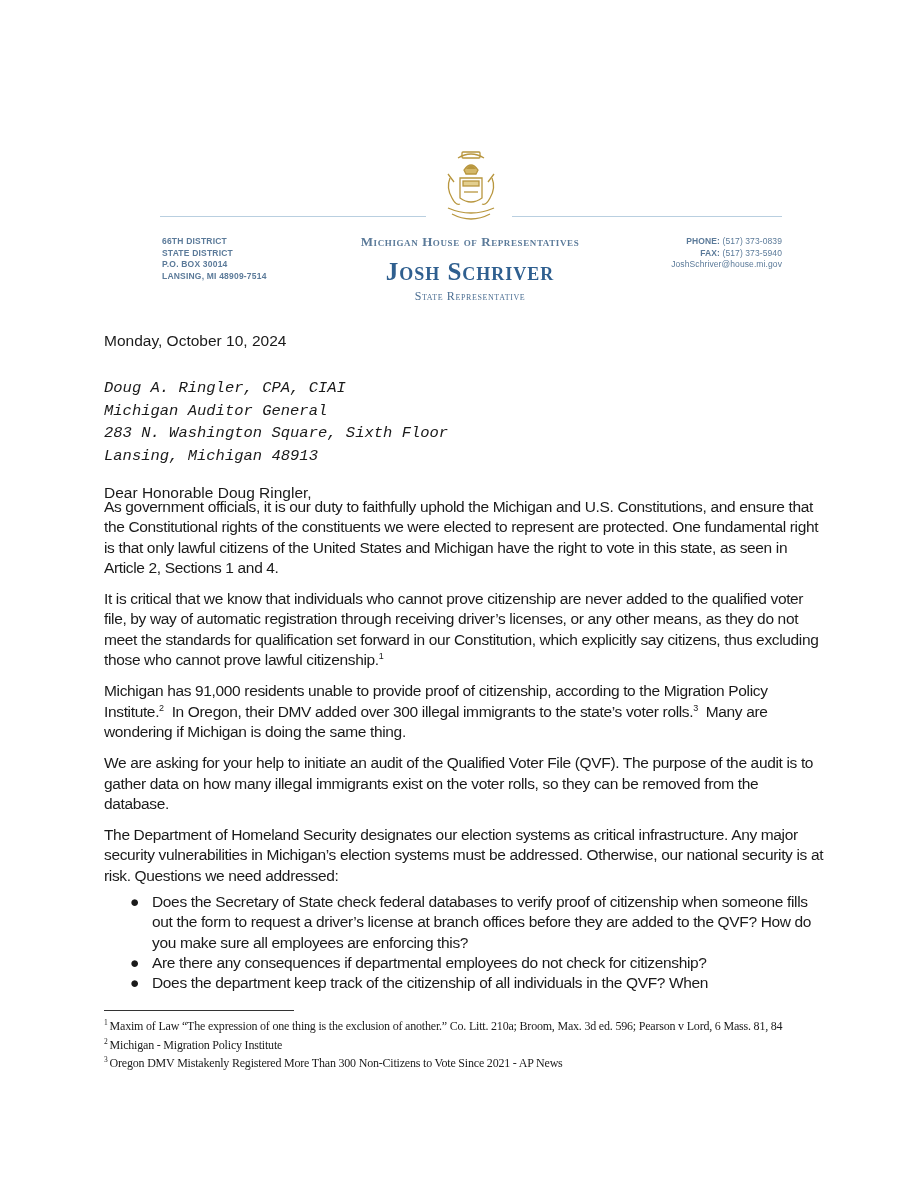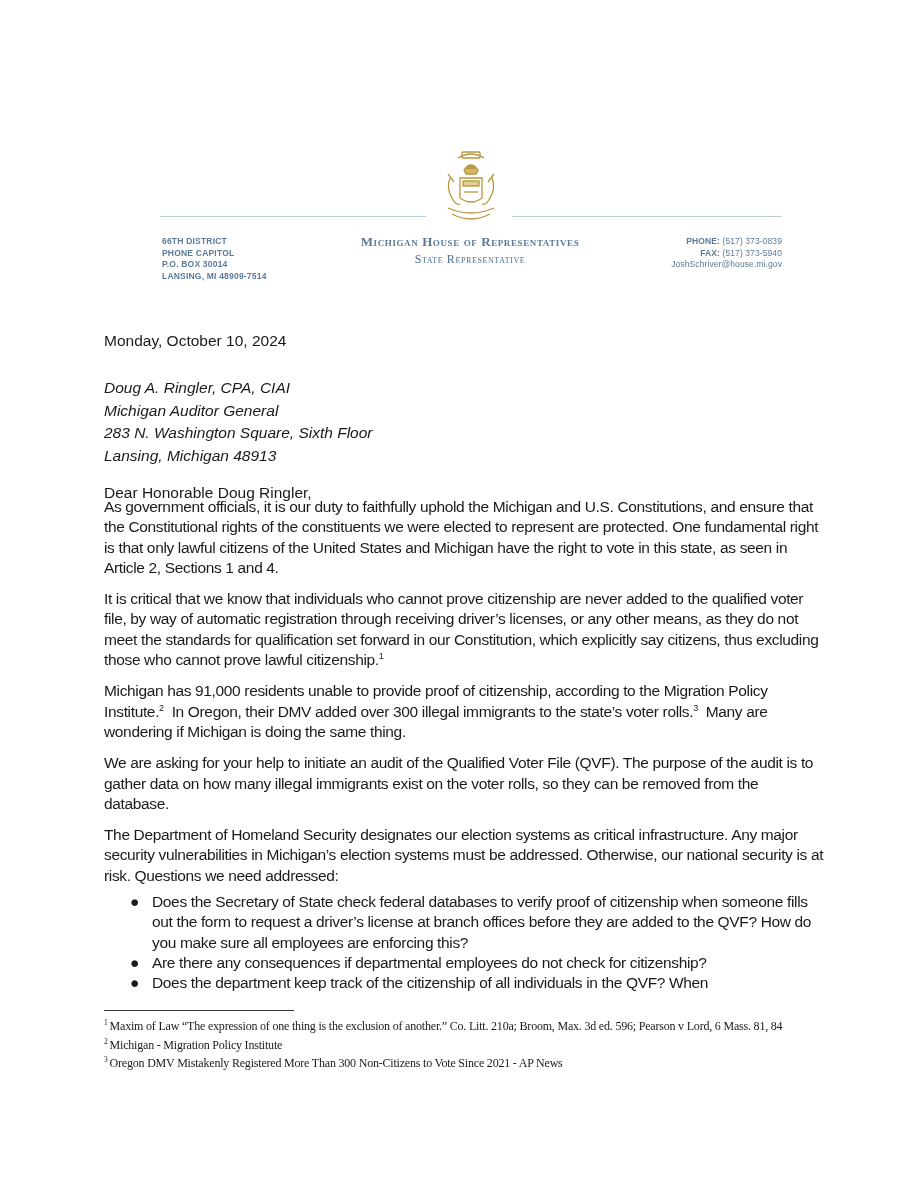--- a/index.html
+++ b/index.html
@@ -16,21 +16,21 @@
   .lh-right { position: absolute; right: 138px; top: 236px; text-align: right; font-family: "Liberation Sans", sans-serif; font-size: 8.5px; line-height: 11.5px; color: #5b7a99; letter-spacing: 0.1px; }
   .lh-right .bold { font-weight: bold; }
   .lh-center { position: absolute; left: 300px; width: 340px; top: 234px; text-align: center; font-family: "Liberation Serif", serif; color: #3f6b98; }
   .lh-house { font-size: 13px; letter-spacing: 0.6px; font-variant: small-caps; color: #5b7a99; line-height: 16px; font-weight: bold; }
   .lh-name { font-size: 25px; letter-spacing: 1px; font-variant: small-caps; font-weight: bold; color: #2f5f8f; line-height: 30px; margin-top: 7px; }
   .lh-title { font-size: 12px; font-variant: small-caps; letter-spacing: 0.6px; color: #4c6f93; line-height: 14px; margin-top: 2px; }
 
   
   .text { font-family: "Liberation Sans", sans-serif; font-size: 15.5px; color: #1a1a1a; }
   .date { position: absolute; left: 104px; top: 332px; }
-  .address { position: absolute; left: 104px; top: 377px; font-style: italic; line-height: 22.5px; }
+  .address { position: absolute; left: 104px; top: 377px; font-style: italic; line-height: 22.5px; font-family: Liberation Mono, monospace; }
   .salutation { position: absolute; left: 104px; top: 484px; }
 
   .body { position: absolute; left: 104px; top: 497px; width: 720px; font-family: "Liberation Sans", sans-serif; font-size: 15.5px; line-height: 20.3px; color: #1a1a1a; letter-spacing: -0.35px; }
   .body p { margin: 0 0 11px 0; }
   .body sup { font-size: 9px; vertical-align: 6px; line-height: 0; }
 
   .bullets { list-style: none; margin: 0; padding: 0; }
   .bullets li { position: relative; padding-left: 48px; }
   .bullets li .dot { position: absolute; left: 26px; top: 0; }
 
@@ -58,27 +58,28 @@
       <path d="M56 30 Q60 40 54 50 Q50 58 46 56"></path>
       <path d="M12 26 L18 34 M58 26 L52 34"></path>
       <path d="M12 60 Q35 70 58 60"></path>
       <path d="M16 66 Q35 76 54 66"></path>
     </g>
     <path d="M30 21 Q35 14 40 21 Z" fill="#b8963e"></path>
   </svg>
 
   <div class="lh-left">
     <div>66TH DISTRICT</div>
-    <div>PHONE CAPITOL</div>
+    <div>STATE DISTRICT</div>
     <div>P.O. BOX 30014</div>
     <div>LANSING, MI 48909-7514</div>
   </div>
 
   <div class="lh-center">
     <div class="lh-house">Michigan House of Representatives</div>
+    <div class="lh-name">Josh Schriver</div>
     <div class="lh-title">State Representative</div>
   </div>
 
   <div class="lh-right">
     <div><span class="bold">PHONE:</span> <span>(517) 373-0839</span></div>
     <div><span class="bold">FAX:</span> <span>(517) 373-5940</span></div>
     <div>JoshSchriver@house.mi.gov</div>
   </div>
 
   <div class="text date">Monday, October 10, 2024</div>

